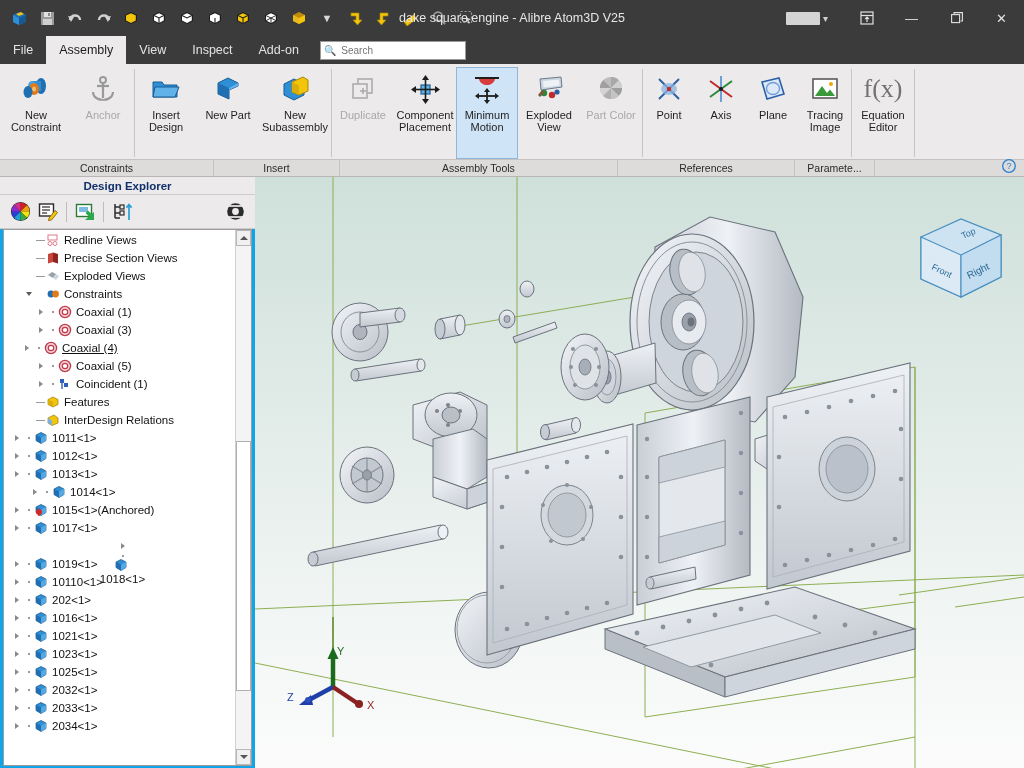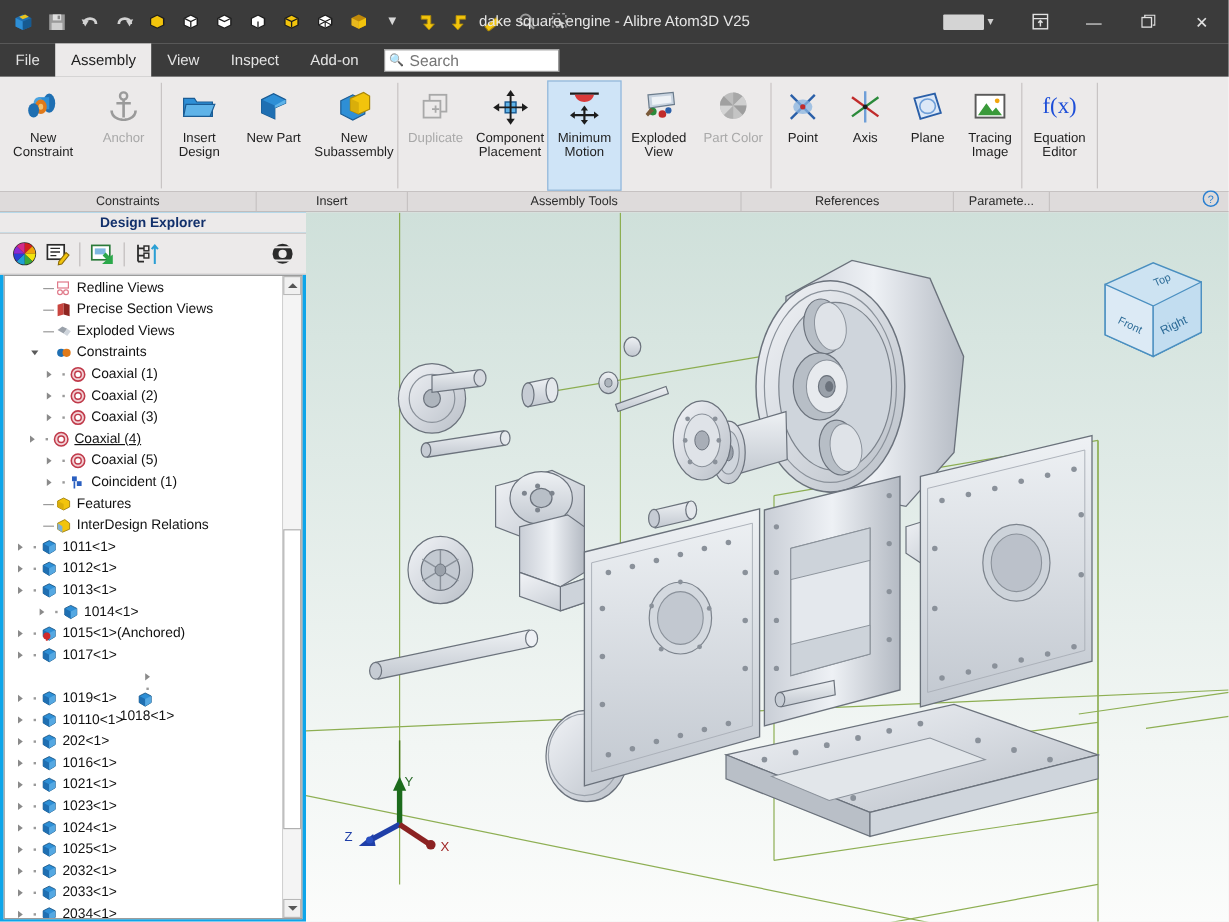--- a/index.html
+++ b/index.html
@@ -60,21 +60,21 @@
   .searchbox {
     margin-left: 8px; align-self: center;
     width: 146px; height: 19px; background: #ffffff;
     border: 1px solid #9a9a9a;
     display: flex; align-items: center; gap: 4px;
     padding: 0 4px;
   }
   .searchbox .sicon { font-size: 10px; color: #555; }
   .searchbox input {
     border: none; outline: none; width: 100%;
-    font-family: "Liberation Sans", sans-serif; font-size: 13px;
+    font-family: "Liberation Sans", sans-serif; font-size: 10px;
     color: #333; background: transparent;
   }
 
   
   .ribbon {
     height: 95px; background: #eceaea;
     display: flex; align-items: stretch;
     border-bottom: none;
     position: relative;
   }
@@ -537,21 +537,21 @@
         </svg>
       </span>
       <span class="lbl">Tracing Image</span>
     </div>
   </div>
   <div class="rsep"></div>
 
   <div class="rgroup">
     <div class="rbtn">
       <span class="ricon" style="display:flex;align-items:center;justify-content:center;">
-        <span style="font-family:'Liberation Serif',serif;font-size:19px;color:#1d4ed8;">f(x)</span>
+        <span style="font-family:'Liberation Serif',serif;font-size:26px;color:#737373;">f(x)</span>
       </span>
       <span class="lbl">Equation Editor</span>
     </div>
   </div>
   <div class="rsep"></div>
 </div>
 
 <div class="rowlabels">
   <div class="glabel" style="width:214px;">Constraints</div>
   <div class="glabel" style="width:126px;">Insert</div>
@@ -714,35 +714,20 @@
             </span>
             <span style="width: 9px; display: flex; align-items: center; justify-content: center; flex: 0 0 auto;">
               <span style="width: 2px; height: 2px; background: rgb(154, 154, 154); display: block;"></span>
             </span>
             <span class="ticon" style="display: flex; align-items: center; justify-content: center;">
               <svg width="14" height="14" viewBox="0 0 14 14">
                 <circle cx="7" cy="7" r="5.6" fill="#f2d0d4" stroke="#c03a4a" stroke-width="1.3"></circle>
                 <circle cx="7" cy="7" r="2.7" fill="#fff" stroke="#c03a4a" stroke-width="1.2"></circle>
               </svg>
             </span>
-            <span>Coaxial (2)</span>
-          </div>
-          <div class="trow" style="padding-left: 30px;">
-            <span class="twig">
-              <span class="arrow-r"></span>
-            </span>
-            <span style="width: 9px; display: flex; align-items: center; justify-content: center; flex: 0 0 auto;">
-              <span style="width: 2px; height: 2px; background: rgb(154, 154, 154); display: block;"></span>
-            </span>
-            <span class="ticon" style="display: flex; align-items: center; justify-content: center;">
-              <svg width="14" height="14" viewBox="0 0 14 14">
-                <circle cx="7" cy="7" r="5.6" fill="#f2d0d4" stroke="#c03a4a" stroke-width="1.3"></circle>
-                <circle cx="7" cy="7" r="2.7" fill="#fff" stroke="#c03a4a" stroke-width="1.2"></circle>
-              </svg>
-            </span>
             <span>Coaxial (3)</span>
           </div>
           <div class="trow" style="padding-left: 16px; text-decoration: underline;">
             <span class="twig">
               <span class="arrow-r"></span>
             </span>
             <span style="width: 9px; display: flex; align-items: center; justify-content: center; flex: 0 0 auto;">
               <span style="width: 2px; height: 2px; background: rgb(154, 154, 154); display: block;"></span>
             </span>
             <span class="ticon" style="display: flex; align-items: center; justify-content: center;">
@@ -1012,36 +997,20 @@
               <span style="width: 2px; height: 2px; background: rgb(154, 154, 154); display: block;"></span>
             </span>
             <span class="ticon" style="display: flex; align-items: center; justify-content: center;">
               <svg width="14" height="14" viewBox="0 0 14 14">
                 <path d="M2 4 L7 1.5 L12 4 L12 9.5 L7 12.5 L2 9.5 Z" fill="#2e8fd6" stroke="#17517f" stroke-width="0.7"></path>
                 <path d="M2 4 L7 6.6 L7 12.5 L2 9.5 Z" fill="#1f6fb2"></path>
                 <path d="M7 6.6 L12 4 L12 9.5 L7 12.5 Z" fill="#55a8e2"></path>
               </svg>
             </span>
             <span>1023&lt;1&gt;</span>
-          </div>
-          <div class="trow" style="padding-left: 6px;">
-            <span class="twig">
-              <span class="arrow-r"></span>
-            </span>
-            <span style="width: 9px; display: flex; align-items: center; justify-content: center; flex: 0 0 auto;">
-              <span style="width: 2px; height: 2px; background: rgb(154, 154, 154); display: block;"></span>
-            </span>
-            <span class="ticon" style="display: flex; align-items: center; justify-content: center;">
-              <svg width="14" height="14" viewBox="0 0 14 14">
-                <path d="M2 4 L7 1.5 L12 4 L12 9.5 L7 12.5 L2 9.5 Z" fill="#2e8fd6" stroke="#17517f" stroke-width="0.7"></path>
-                <path d="M2 4 L7 6.6 L7 12.5 L2 9.5 Z" fill="#1f6fb2"></path>
-                <path d="M7 6.6 L12 4 L12 9.5 L7 12.5 Z" fill="#55a8e2"></path>
-              </svg>
-            </span>
-            <span>1024&lt;1&gt;</span>
           </div>
           <div class="trow" style="padding-left: 6px;">
             <span class="twig">
               <span class="arrow-r"></span>
             </span>
             <span style="width: 9px; display: flex; align-items: center; justify-content: center; flex: 0 0 auto;">
               <span style="width: 2px; height: 2px; background: rgb(154, 154, 154); display: block;"></span>
             </span>
             <span class="ticon" style="display: flex; align-items: center; justify-content: center;">
               <svg width="14" height="14" viewBox="0 0 14 14">

